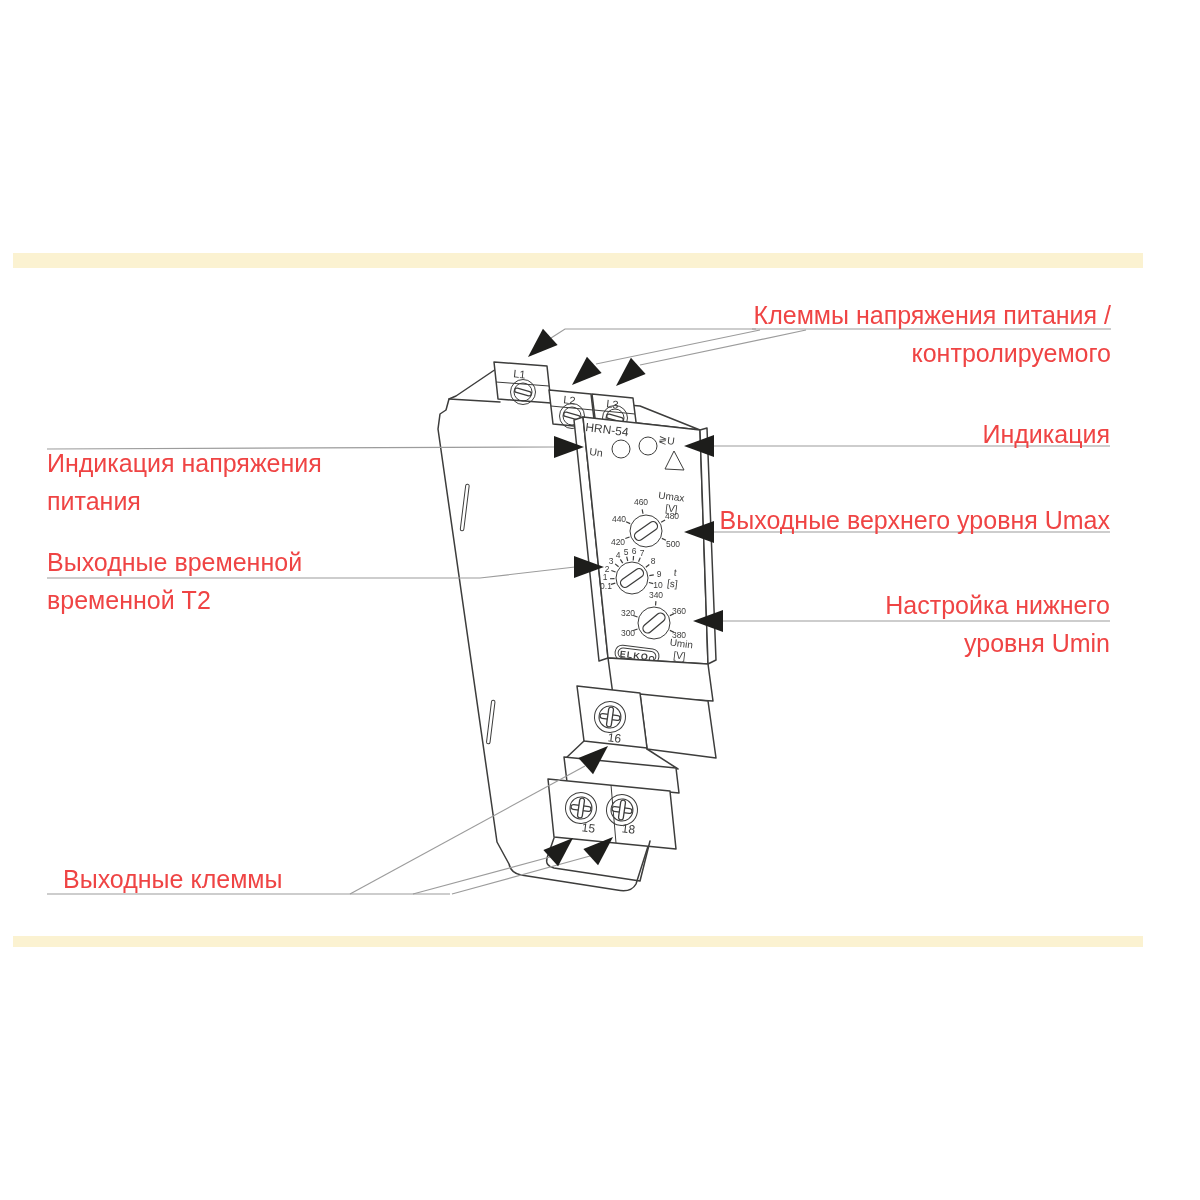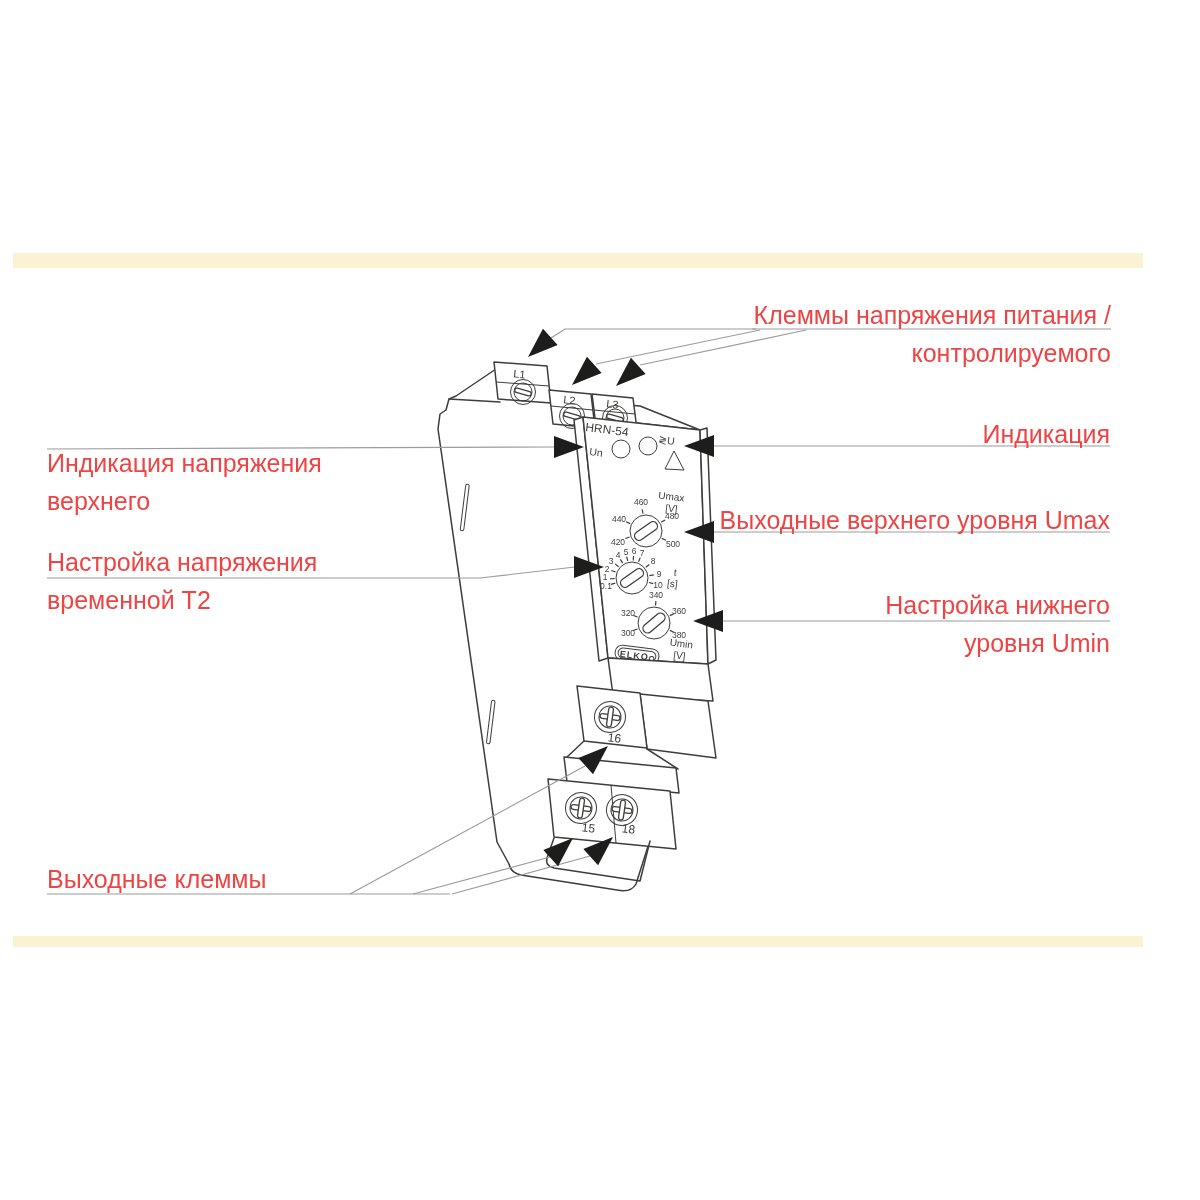--- a/index.html
+++ b/index.html
@@ -239,38 +239,38 @@
     </g>
   </svg>
 
   <div class="label right" style="right:89px;top:296px;">
     <div>Клеммы напряжения питания /</div>
     <div>контролируемого</div>
   </div>
 
   <div class="label" style="left:47px;top:413px;margin-top:31px;">
     <div>Индикация напряжения</div>
-    <div>верхнего</div>
+    <div>питания</div>
   </div>
 
   <div class="label right" style="right:90px;top:415px;">
     <div>Индикация</div>
   </div>
 
   <div class="label right" style="right:90px;top:501px;">
     <div>Выходные верхнего уровня Umax</div>
   </div>
 
   <div class="label" style="left:47px;top:543px;">
-    <div>Настройка напряжения</div>
+    <div>Выходные временной</div>
     <div>временной T2</div>
   </div>
 
   <div class="label right" style="right:90px;top:586px;margin-left:32px;">
     <div>Настройка нижнего</div>
     <div>уровня Umin</div>
   </div>
 
-  <div class="label" style="left:47px;top:860px;">
+  <div class="label" style="left:63px;top:860px;">
     <div>Выходные клеммы</div>
   </div>
 
 </div>
 
 </body></html>

